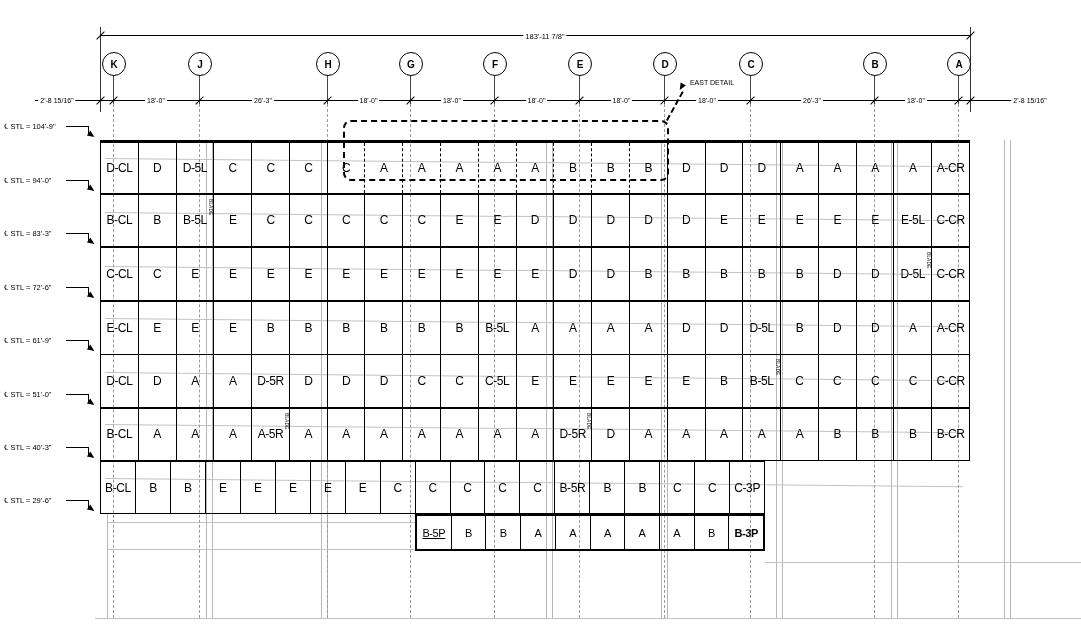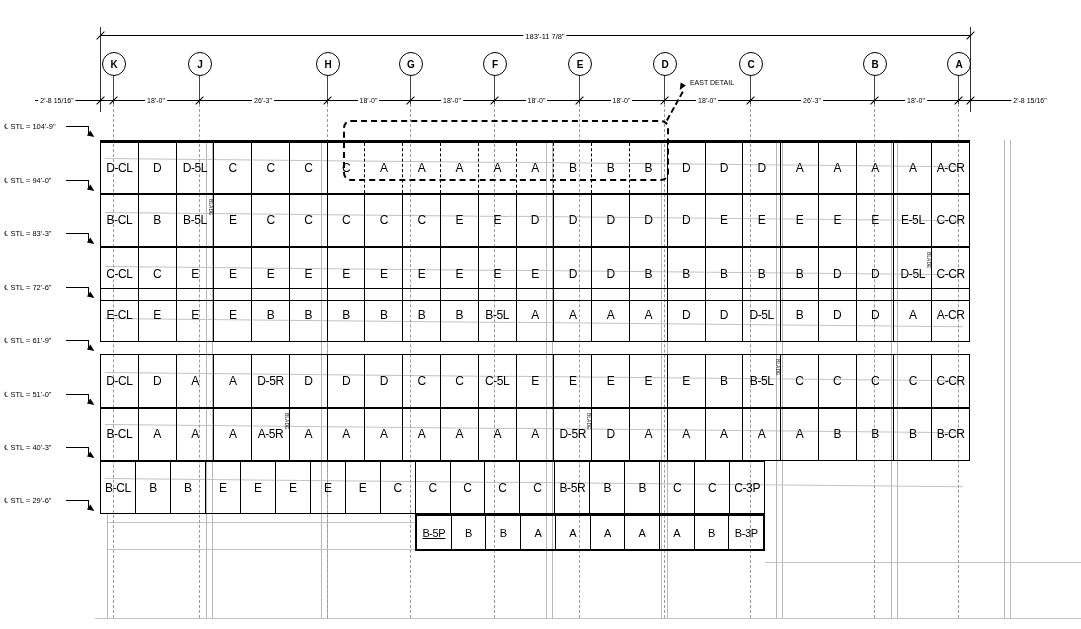--- a/index.html
+++ b/index.html
@@ -198,21 +198,21 @@
         <div class="cell">B</div>
         <div class="cell">D</div>
         <div class="cell">D</div>
         <div class="cell">D-5L<span class="blade">BLADE</span></div>
         <div class="cell">C-CR</div>
       </div>
       <div class="elev" style="left: 4px; top: 228px; width: 64px; text-align: left;">℄ STL = 83'-3"</div>
       <div class="hline" style="left: 66px; top: 233px; width: 22px; border-color: rgb(0, 0, 0);"></div>
       <div class="vline" style="left: 88px; top: 233px; height: 8px;"></div>
       <div class="arrowR" style="left: 88px; top: 239px; transform: rotate(35deg);"></div>
-      <div class="row" style="left: 100px; top: 288px; width: 870px; height: 53.5px;">
+      <div class="row" style="left: 100px; top: 301px; width: 870px; height: 53.5px;">
         <div class="cell">E-CL</div>
         <div class="cell">E</div>
         <div class="cell">E</div>
         <div class="cell">E</div>
         <div class="cell">B</div>
         <div class="cell">B</div>
         <div class="cell">B</div>
         <div class="cell">B</div>
         <div class="cell">B</div>
         <div class="cell">B</div>
@@ -320,21 +320,21 @@
       <div class="row" style="left: 415px; top: 514px; width: 350px; height: 37px; border-width: 2.2px;">
         <div class="cell" style="font-size: 11px; text-decoration: underline;">B-5P</div>
         <div class="cell" style="font-size: 11px;">B</div>
         <div class="cell" style="font-size: 11px;">B</div>
         <div class="cell" style="font-size: 11px;">A</div>
         <div class="cell" style="font-size: 11px;">A</div>
         <div class="cell" style="font-size: 11px;">A</div>
         <div class="cell" style="font-size: 11px;">A</div>
         <div class="cell" style="font-size: 11px;">A</div>
         <div class="cell" style="font-size: 11px;">B</div>
-        <div class="cell" style="font-size: 11px;">B-3P</div>
+        <div class="cell" style="font-size: 11px; font-weight: bold;">B-3P</div>
       </div>
       <div class="elev" style="left: 4px; top: 495px; width: 64px; text-align: left;">℄ STL = 29'-6"</div>
       <div class="hline" style="left: 66px; top: 500px; width: 22px; border-color: rgb(0, 0, 0);"></div>
       <div class="vline" style="left: 88px; top: 500px; height: 8px;"></div>
       <div class="arrowR" style="left: 88px; top: 506px; transform: rotate(35deg);"></div>
       <div class="detailrect" style="left: 343px; top: 120px; width: 322px; height: 57px;"></div>
       <div style="position: absolute; left: 666px; top: 120px; width: 33px; height: 0px; border-top: 2.6px dashed rgb(0, 0, 0); transform: rotate(-61deg); transform-origin: 0px 0px; z-index: 30;"></div>
       <div class="arrowR" style="left: 678px; top: 84px; transform: rotate(120deg);"></div>
     </div>
 </div>

